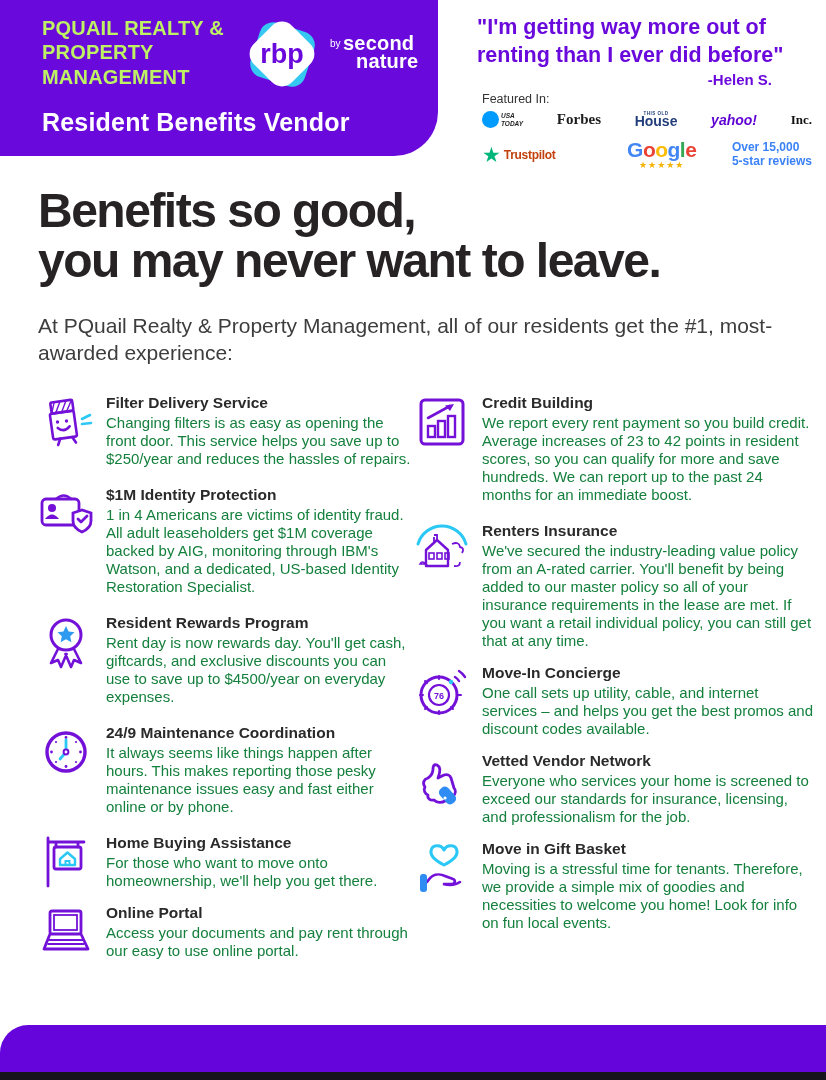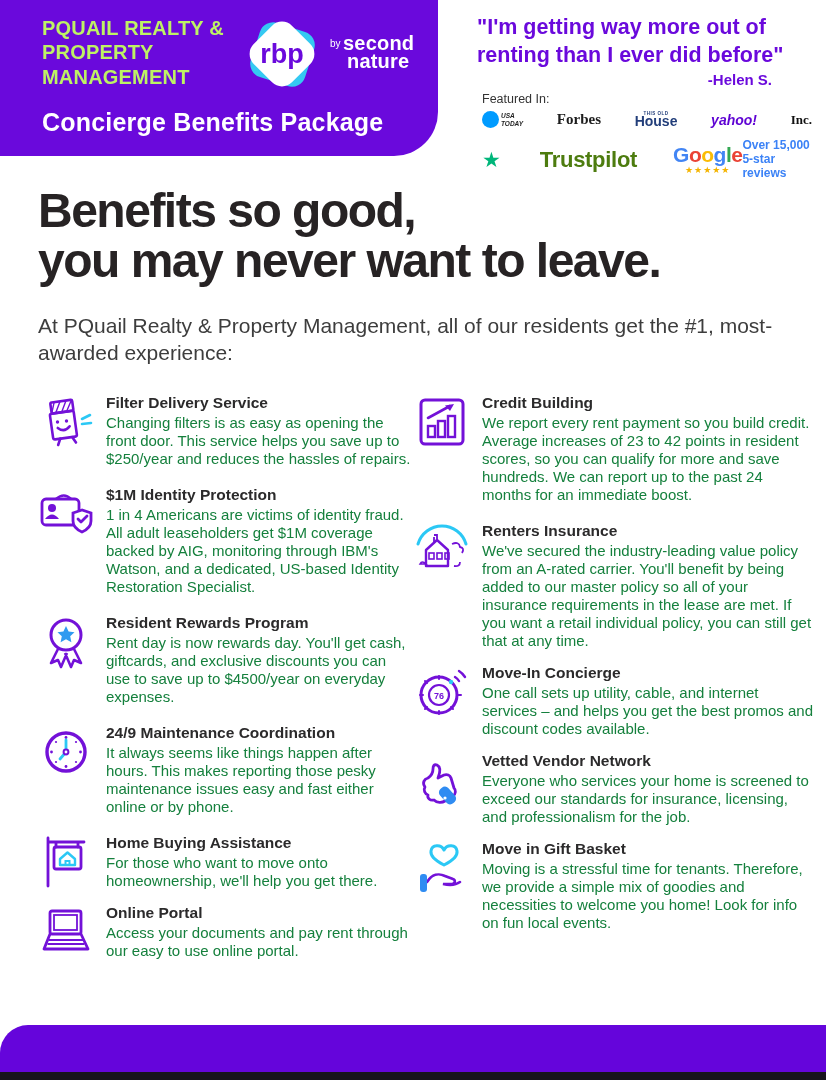--- a/index.html
+++ b/index.html
@@ -21,21 +21,21 @@
   .logo-cyan { position:absolute; left:8px; top:8px; width:57px; height:57px;
                background:#35C9F2; border-radius:14px; transform:rotate(18deg); }
   .logo-white { position:absolute; left:9px; top:9px; width:54px; height:54px;
                 background:#ffffff; border-radius:14px; transform:rotate(45deg); }
   .logo-rbp { position:absolute; left:0; top:0; width:72px; height:72px;
               display:flex; align-items:center; justify-content:center;
               color:#6A09DC; font-weight:bold; font-size:27px; }
   .logo-by { position:absolute; left:84px; top:20px; color:#ffffff; font-size:10px; }
   .logo-brand { position:absolute; left:97px; top:16px; color:#ffffff; font-weight:bold;
                 font-size:20px; line-height:.92; letter-spacing:.2px; }
-  .logo-brand .l2 { margin-left:4px; }
+  .logo-brand .l2 { margin-left:13px; }
 
   
   .quote { position:absolute; left:477px; top:14px; width:340px; color:#6A09DC;
            font-weight:bold; font-size:21.5px; line-height:1.3; }
   .quote-attr { position:absolute; left:477px; top:71px; width:295px; text-align:right;
                 color:#6A09DC; font-weight:bold; font-size:15px; }
   .featured { position:absolute; left:482px; top:92px; width:330px; }
   .feat-label { font-size:12.5px; color:#333333; }
   .feat-row { display:flex; align-items:center; justify-content:space-between; margin-top:5px; }
   .usa { display:flex; align-items:center; gap:2px; }
@@ -43,21 +43,21 @@
   .usa-txt { font-size:6.5px; font-weight:bold; color:#222; line-height:1.1; font-style:italic; }
   .forbes { font-family:"Liberation Serif",serif; font-weight:bold; font-size:15px; color:#1d1d1d; }
   .house { text-align:center; color:#223E7A; line-height:.8; }
   .house .top { font-size:4.5px; font-weight:bold; letter-spacing:.5px; }
   .house .main { font-size:14px; font-weight:bold; }
   .yahoo { font-size:14px; font-weight:bold; font-style:italic; color:#5E02D3; }
   .inc { font-family:"Liberation Serif",serif; font-weight:bold; font-size:13px; color:#111; }
   .feat-row2 { display:flex; align-items:center; justify-content:space-between; margin-top:11px; }
   .tp { display:flex; align-items:center; gap:3px; }
   .tp-star { color:#00B67A; font-size:21px; line-height:1; }
-  .tp-name { font-size:22px; color:#4d7c0f; font-weight:bold; letter-spacing:-.3px;margin-left:36px; }
+  .tp-name { font-size:12px; color:#c2410c; font-weight:bold; letter-spacing:-.3px; }
   .google { text-align:center; line-height:1;margin-left:36px; }
   .google .word { font-size:21px; font-weight:bold; letter-spacing:-.5px; }
   .gl0{color:#4285F4}.gl1{color:#EA4335}.gl2{color:#FBBC05}.gl3{color:#4285F4}.gl4{color:#34A853}.gl5{color:#EA4335}
   .gstars { font-size:9px; color:#F4B400; letter-spacing:1px; margin-top:1px; }
   .reviews { font-size:12px; font-weight:bold; color:#3b82f6; line-height:1.15; }
 
   
   .headline { position:absolute; left:38px; top:186px; color:#272324; font-weight:bold;
               font-size:48px; line-height:1.05; letter-spacing:-1.5px; }
   .intro { position:absolute; left:38px; top:312px; width:756px; color:#3d3d3d;
@@ -92,21 +92,21 @@
         <div class="logo-cyan"></div>
         <div class="logo-white"></div>
         <div class="logo-rbp">rbp</div>
       </div>
       <div class="logo-by">by</div>
       <div class="logo-brand">
         <div>second</div>
         <div class="l2">nature</div>
       </div>
     </div>
-    <div class="hdr-package">Concierge Benefits Package</div>
+    <div class="hdr-package">Resident Benefits Vendor</div>
   </div>
 
   <div class="quote">
     <div>"I'm getting way more out of</div>
     <div>renting than I ever did before"</div>
   </div>
   <div class="quote-attr">-Helen S.</div>
 
   <div class="featured">
     <div class="feat-label">Featured In:</div>

